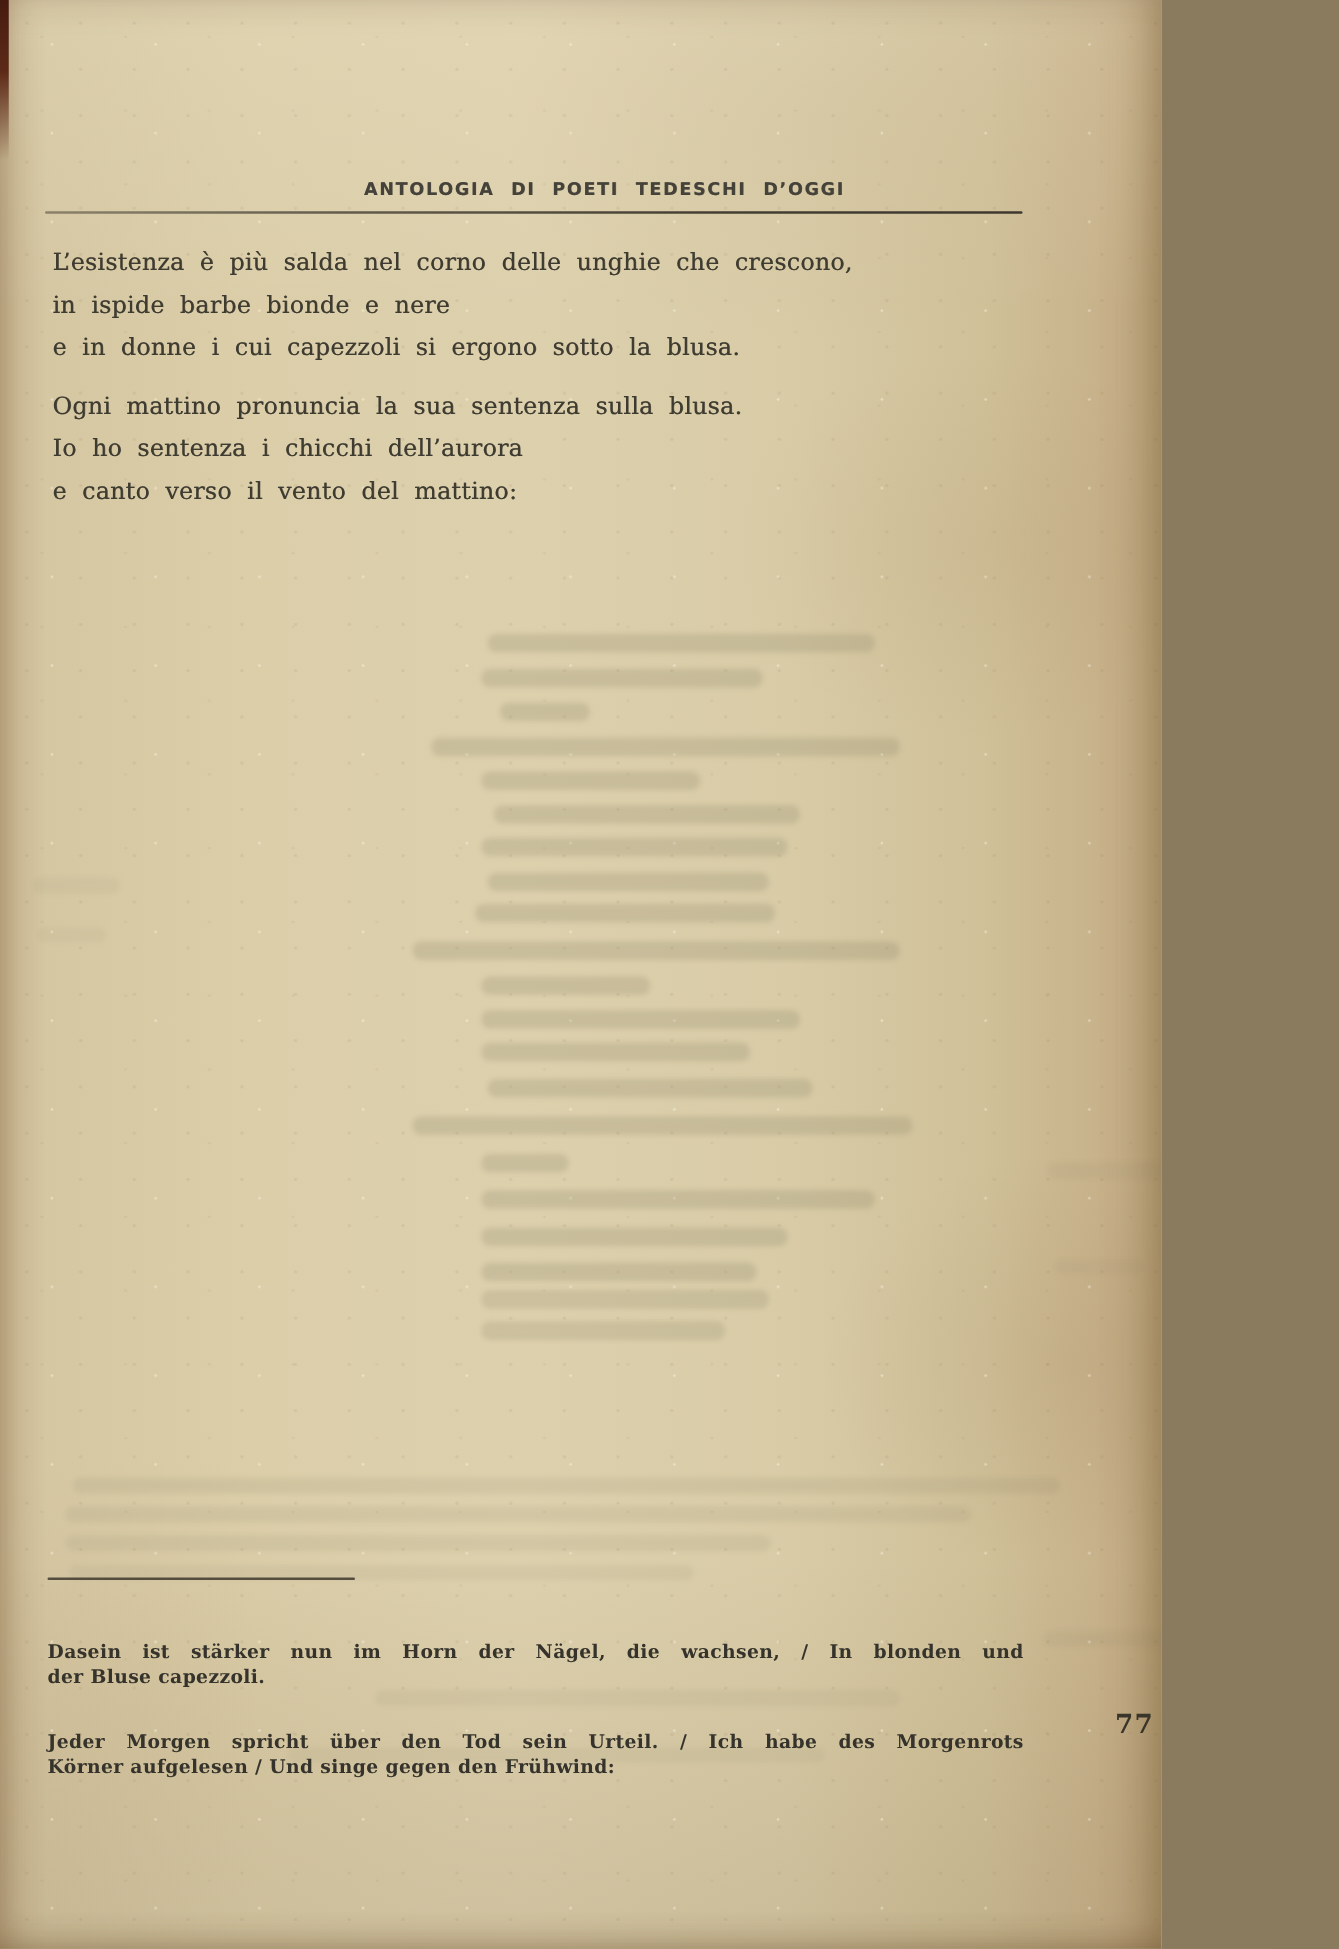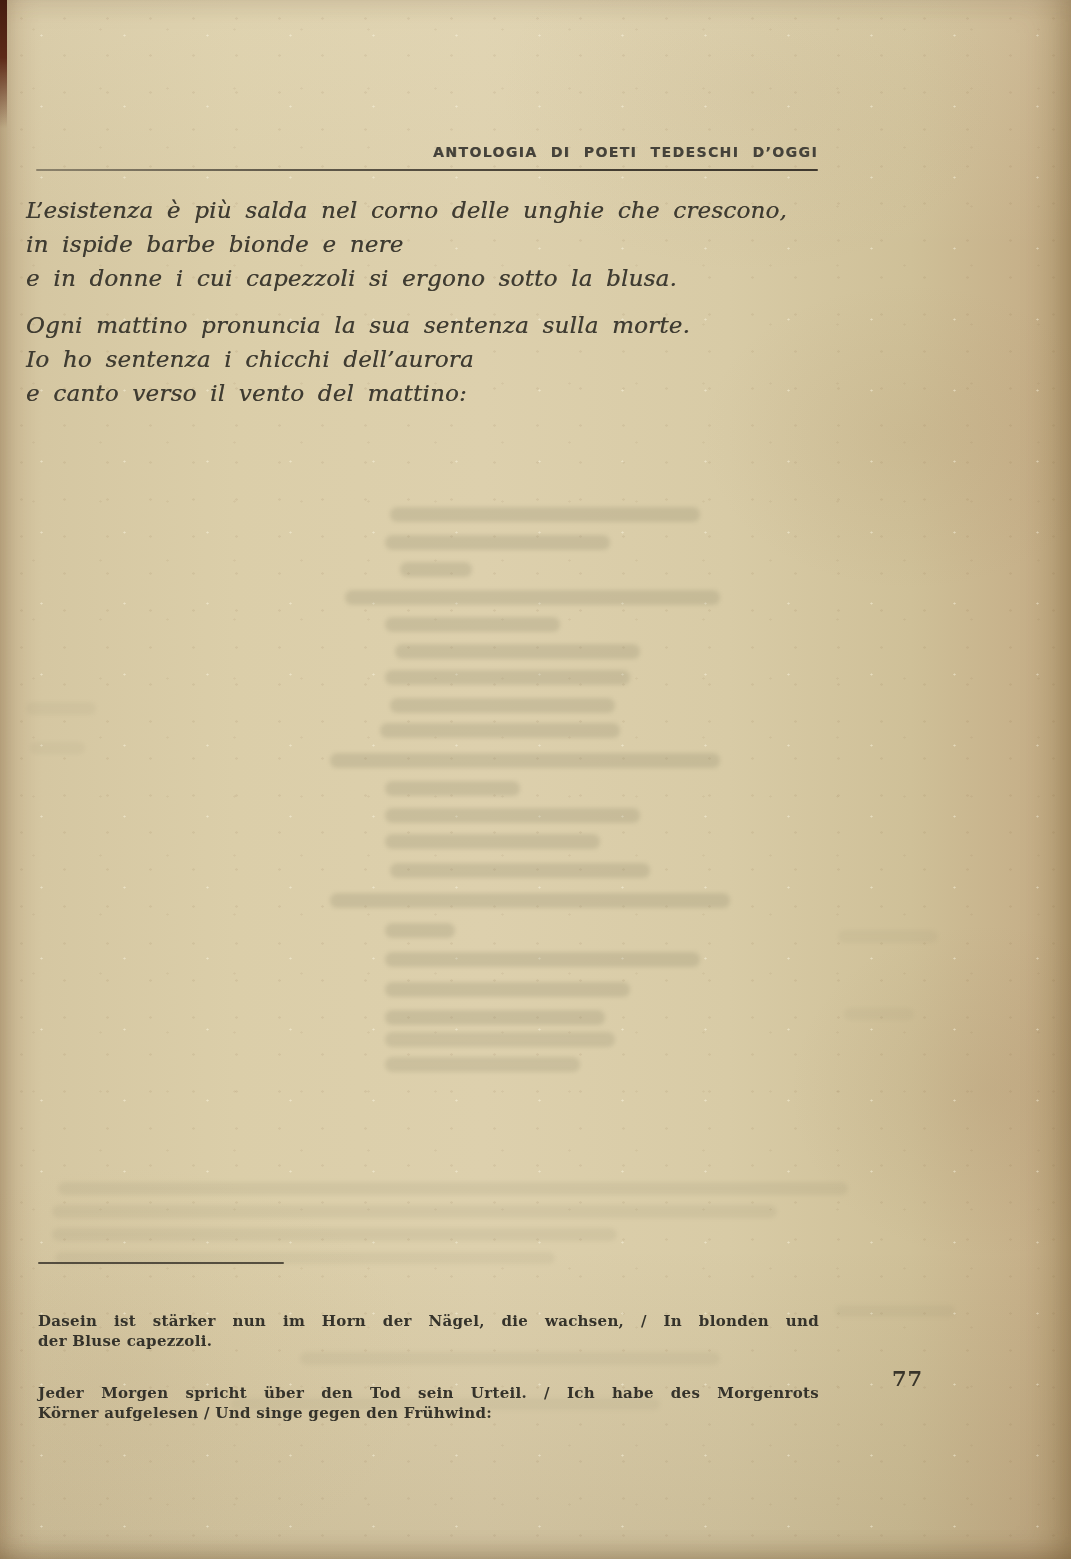--- a/index.html
+++ b/index.html
@@ -2,21 +2,21 @@
 <html><head>
 <meta charset="utf-8">
 <style>
   html, body {
     margin: 0;
     padding: 0;
     background: #8a7a5e;
   }
   .page {
     position: relative;
-    width: 1071px;
+    width: 929px;
     height: 1559px;
     overflow: hidden;
     font-family: "DejaVu Serif", serif;
     
     background-color: #d8cba6;
     background-image:
       radial-gradient(rgba(115,85,50,0.09) 1px, transparent 1.7px),
       radial-gradient(rgba(110,80,45,0.07) 1px, transparent 1.5px),
       radial-gradient(rgba(255,250,232,0.45) 0.8px, transparent 1.5px),
       radial-gradient(300px 220px at 85% 28%, rgba(160,125,85,0.10), transparent 70%),
@@ -67,24 +67,23 @@
     left: 36px;
     width: 782px;
     height: 2px;
     background: linear-gradient(90deg, rgba(78,72,60,0.55) 0%, rgba(78,72,60,0.85) 30%, rgba(60,54,44,0.95) 70%, #3e382e 100%);
     border-radius: 1px;
   }
 
   .poem {
     position: absolute;
     top: 193px;
-    left: 26px;
+    left: 42px;
     color: #3e3b31;
-    font-style: italic;
-    font-size: 23px;
+    font-size: 19px;
     line-height: 34px;
     letter-spacing: 0.2px;
     word-spacing: 6px;
     text-shadow: 0.35px 0 0 rgba(62,59,49,0.7);
   }
   .stanza { margin-bottom: 13px; }
   .poem-line { white-space: nowrap; }
 
   .ghost-layer { position: absolute; inset: 0; pointer-events: none; }
   .ghost-line {
@@ -140,21 +139,21 @@
 
   <div class="header-rule"></div>
 
   <div class="poem">
       <div class="stanza">
         <div class="poem-line">L’esistenza è più salda nel corno delle unghie che crescono,</div>
         <div class="poem-line">in ispide barbe bionde e nere</div>
         <div class="poem-line">e in donne i cui capezzoli si ergono sotto la blusa.</div>
       </div>
       <div class="stanza">
-        <div class="poem-line">Ogni mattino pronuncia la sua sentenza sulla morte.</div>
+        <div class="poem-line">Ogni mattino pronuncia la sua sentenza sulla blusa.</div>
         <div class="poem-line">Io ho sentenza i chicchi dell’aurora</div>
         <div class="poem-line">e canto verso il vento del mattino:</div>
       </div>
     </div>
 
   <div class="ghost-layer">
       <div class="ghost-line" style="top: 507px; left: 390px; width: 310px; height: 15px; opacity: 0.5;"></div>
       <div class="ghost-line" style="top: 535px; left: 385px; width: 225px; height: 15px; opacity: 0.5;"></div>
       <div class="ghost-line" style="top: 562px; left: 400px; width: 72px; height: 15px; opacity: 0.5;"></div>
       <div class="ghost-line" style="top: 590px; left: 345px; width: 375px; height: 15px; opacity: 0.5;"></div>

